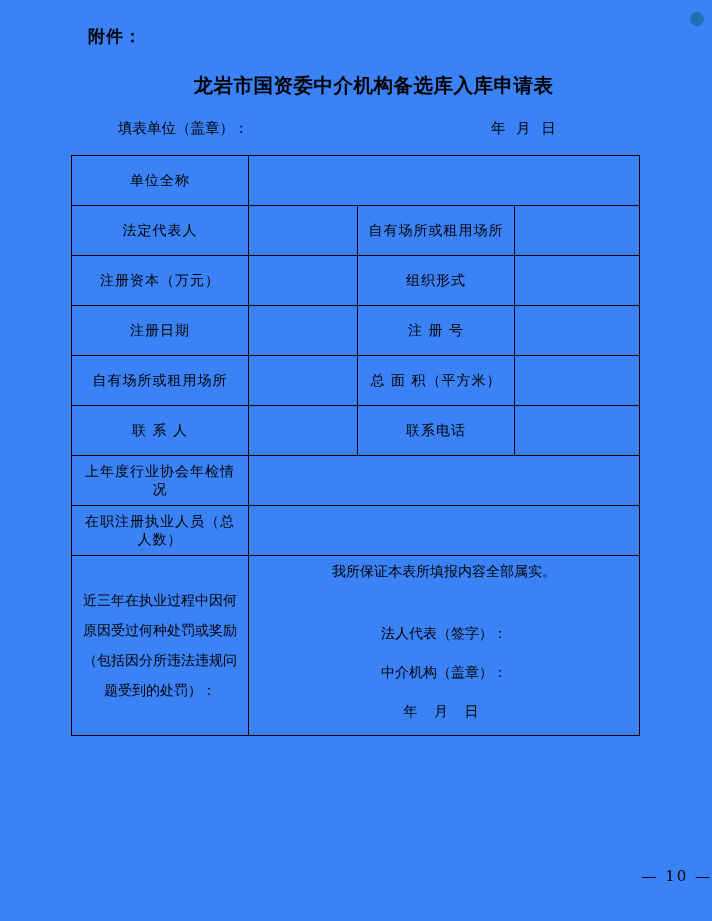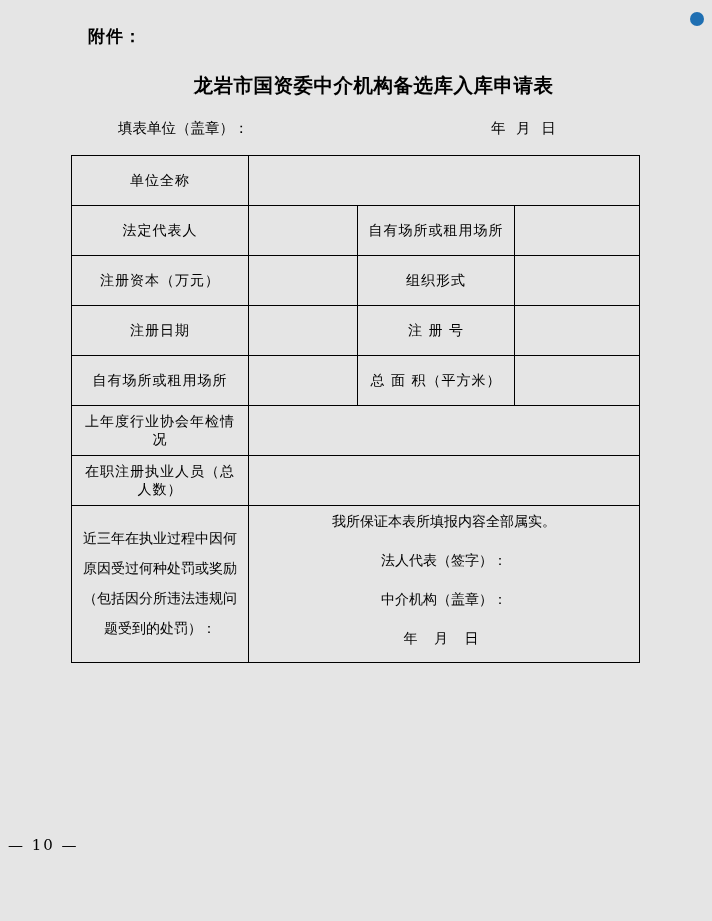--- a/index.html
+++ b/index.html
@@ -12,21 +12,21 @@
     height: 921px;
     position: relative;
     font-family: "DejaVu Sans", "Liberation Sans", sans-serif;
     color: #000000;
     overflow: hidden;
   }
   .page {
     position: relative;
     width: 712px;
     height: 921px;
-    background: #e5e5e5;
+    background: #3b82f6;
   }
   .corner-dot {
     position: absolute;
     top: 12px;
     right: 8px;
     width: 14px;
     height: 14px;
     border-radius: 50%;
     background: #1f6fb2;
   }
@@ -105,31 +105,31 @@
   }
   td.tall.left-block {
     line-height: 2.15;
     font-family: Liberation Serif, serif;
   }
   .decl-line {
     display: block;
     margin-bottom: 9px;
   }
   .decl-line.first {
-    margin-bottom: 9px;
+    margin-bottom: 32px;
   }
   .decl-date {
     letter-spacing: 6px;
   }
   .page-number {
     position: absolute;
     left: 0;
     right: 0;
-    top: 836px;
-    text-align: left;
+    top: 867px;
+    text-align: right;
     font-size: 15px;
     letter-spacing: 2px;
     font-family: "DejaVu Serif", "Liberation Serif", serif;
     padding-left: 8px;
   }
 </style>
 </head>
 <body>
 
 <div class="page">
@@ -177,20 +177,26 @@
         <td class="label" colspan="3">注 册 号</td>
         <td class="value"></td>
       </tr>
       <tr>
         <td class="label">自有场所或租用场所</td>
         <td class="value"></td>
         <td class="label" colspan="3">总 面 积（平方米）</td>
         <td class="value"></td>
       </tr>
       <tr>
+        <td class="label">联 系 人</td>
+        <td class="value"></td>
+        <td class="label" colspan="3">联系电话</td>
+        <td class="value"></td>
+      </tr>
+      <tr>
         <td class="label">上年度行业协会年检情况</td>
         <td class="value" colspan="5"></td>
       </tr>
       <tr>
         <td class="label">在职注册执业人员（总人数）</td>
         <td class="value" colspan="5"></td>
       </tr>
       <tr>
         <td class="tall left-block">近三年在执业过程中因何原因受过何种处罚或奖励（包括因分所违法违规问题受到的处罚）：</td>
         <td class="tall" colspan="5">

